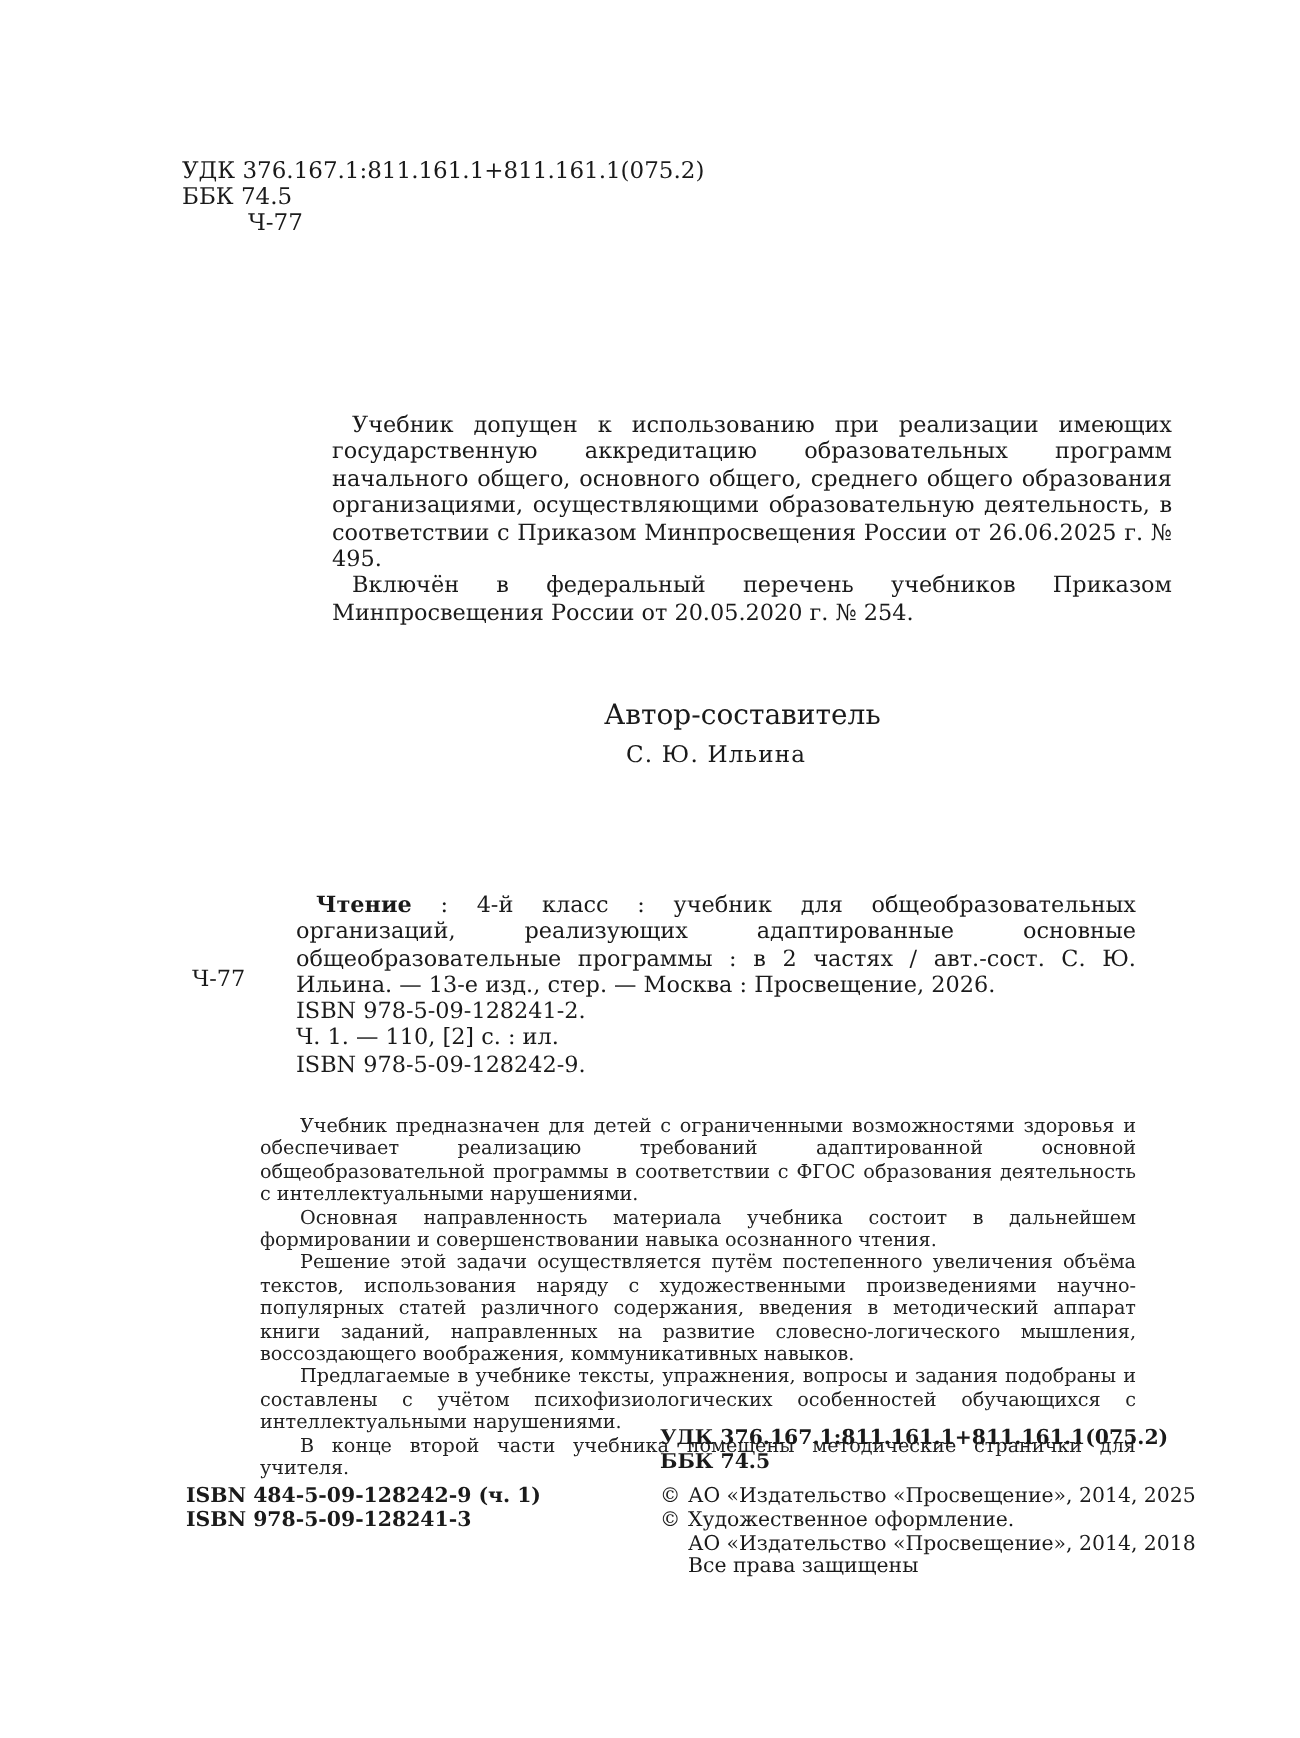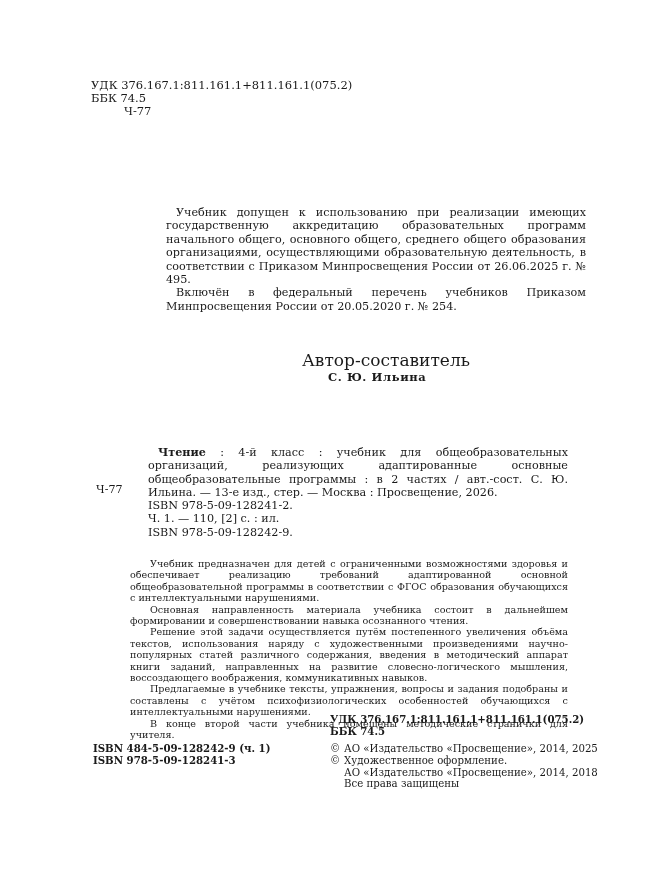--- a/index.html
+++ b/index.html
@@ -9,22 +9,22 @@
       position: relative;
       overflow: hidden;
       font-family: "DejaVu Serif", "Liberation Serif", serif;
       color: #1a1a1a;
     }
     .abs { position: absolute; }
     .top-codes { left: 91px; top: 79px; font-size: 11.5px; line-height: 13px; }
     .top-codes .indent { padding-left: 33px; }
     .approval { left: 166px; top: 206px; width: 420px; font-size: 11.2px; line-height: 13.4px; text-align: justify; }
     .approval p { margin: 0; text-indent: 10px; }
-    .author-role { left: 302px; top: 350px; font-size: 17px; }
-    .author-name { left: 328px; top: 370px; font-size: 11.5px; font-weight: bold; letter-spacing: 0.6px; }
+    .author-role { left: 302px; top: 350px; font-size: 14px; }
+    .author-name { left: 313px; top: 370px; font-size: 11.5px; font-weight: normal; letter-spacing: 0.6px; }
     .biblio { left: 148px; top: 446px; width: 420px; font-size: 11.2px; line-height: 13.3px; text-align: justify; }
     .biblio p { margin: 0; }
     .biblio .title { font-weight: bold; }
     .cutter { left: 96px; top: 483px; font-size: 11.2px; }
     .annot { left: 130px; top: 558px; width: 438px; font-size: 9.6px; line-height: 11.4px; text-align: justify; color: #222; }
     .annot p { margin: 0; text-indent: 20px; }
     .bottom-codes { left: 330px; top: 714px; font-size: 10.2px; line-height: 11.8px; font-weight: bold; }
     .isbn-block { left: 93px; top: 743px; font-size: 10.2px; line-height: 11.8px; font-weight: bold; }
     .copyright { left: 330px; top: 743px; font-size: 10.2px; line-height: 11.8px; }
     .copyright .row { display: flex; }
@@ -50,21 +50,21 @@
 <div class="abs cutter">Ч-77</div>
 
 <div class="abs biblio">
   <p style="text-indent: 10px;"><span class="title">Чтение</span><span> : 4-й класс : учебник для общеобразовательных организаций, реализующих адаптированные основные общеобразовательные программы : в 2 частях / авт.-сост. С. Ю. Ильина. — 13-е изд., стер. — Москва : Просвещение, 2026.</span></p>
   <p>ISBN 978-5-09-128241-2.</p>
   <p>Ч. 1. — 110, [2] с. : ил.</p>
   <p>ISBN 978-5-09-128242-9.</p>
 </div>
 
 <div class="abs annot">
-  <p>Учебник предназначен для детей с ограниченными возможностями здоровья и обеспечивает реализацию требований адаптированной основной общеобразовательной программы в соответствии с ФГОС образования обучающихся с интеллектуальными нарушениями.</p>
+  <p>Учебник предназначен для детей с ограниченными возможностями здоровья и обеспечивает реализацию требований адаптированной основной общеобразовательной программы в соответствии с ФГОС образования деятельность с интеллектуальными нарушениями.</p>
   <p>Основная направленность материала учебника состоит в дальнейшем формировании и совершенствовании навыка осознанного чтения.</p>
   <p>Решение этой задачи осуществляется путём постепенного увеличения объёма текстов, использования наряду с художественными произведениями научно-популярных статей различного содержания, введения в методический аппарат книги заданий, направленных на развитие словесно-логического мышления, воссоздающего воображения, коммуникативных навыков.</p>
   <p>Предлагаемые в учебнике тексты, упражнения, вопросы и задания подобраны и составлены с учётом психофизиологических особенностей обучающихся с интеллектуальными нарушениями.</p>
   <p>В конце второй части учебника помещены методические странички для учителя.</p>
 </div>
 
 <div class="abs bottom-codes">
   <div>УДК 376.167.1:811.161.1+811.161.1(075.2)</div>
   <div>ББК 74.5</div>
 </div>

